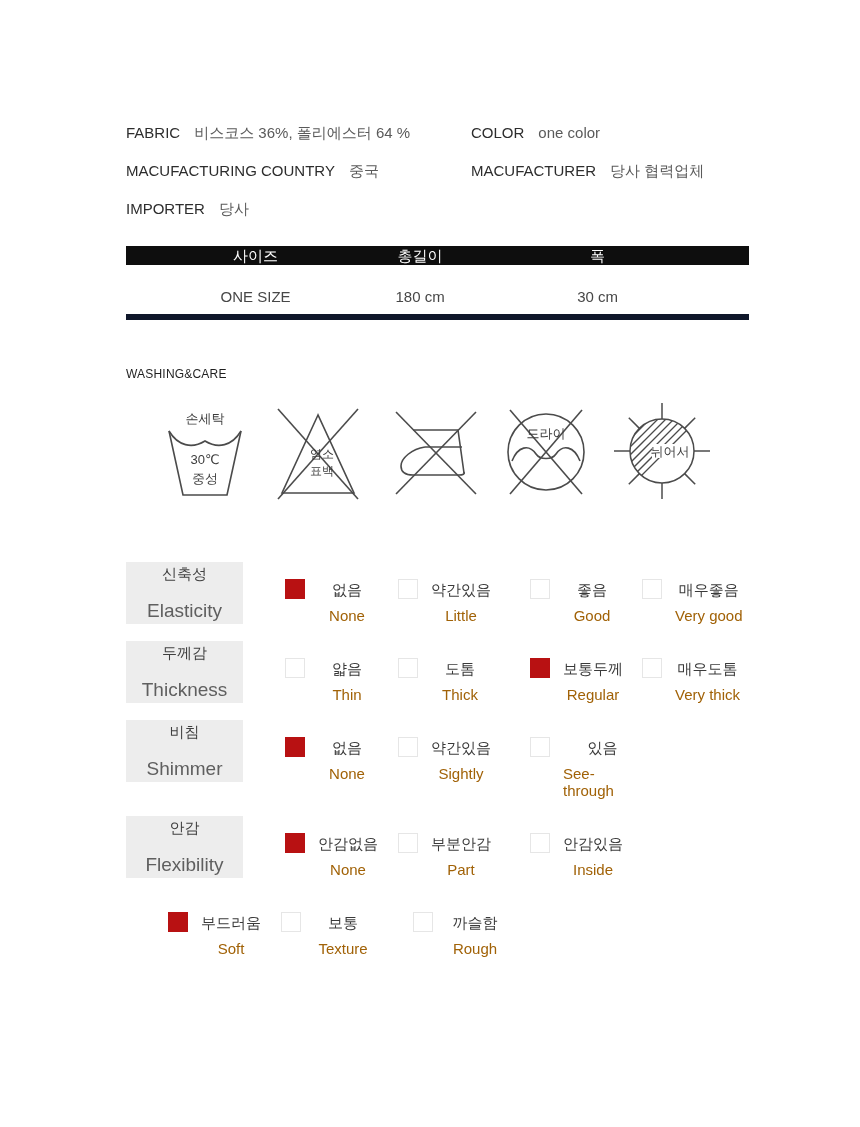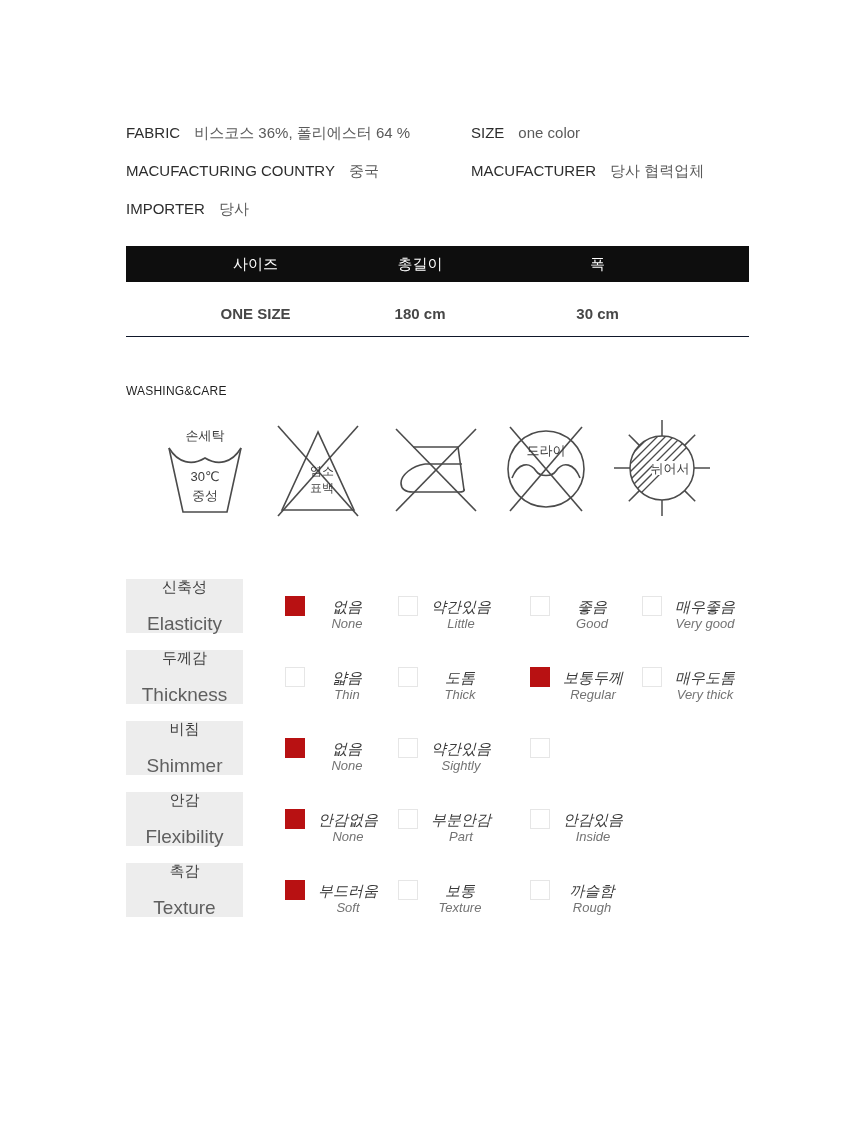--- a/index.html
+++ b/index.html
@@ -8,61 +8,61 @@
   .content { position:absolute; left:126px; top:124px; width:623px; }
 
   
   .info-grid { display:grid; grid-template-columns:345px 1fr; row-gap:19px; font-size:15px; }
   .pair { display:flex; gap:14px; white-space:nowrap; align-items:baseline; }
   .ilabel { color:#2d2d2d; }
   .ivalue { color:#5a5a5a; }
 
   
   .size-table { margin-top:27px; }
-  .thead { position:relative; height:36px; background:#0e0e0e; }
+  .thead { position:relative; height:19px; background:#0e0e0e; }
   .th { position:absolute; top:50%; transform:translate(-50%,-50%); color:#ffffff; font-size:15px; }
-  .trow { position:relative; height:55px; border-bottom:1px solid #0f172a;font-weight:bold; }
+  .trow { position:relative; height:55px; border-bottom:6px solid #0f172a; }
   .td { position:absolute; top:23px; transform:translateX(-50%); color:#474747; font-size:15px; }
   .c1 { left:20.8%; } .c2 { left:47.2%; } .c3 { left:75.7%; }
 
   
   .care { margin-top:47px; }
   .care-h { font-size:12px; font-weight:400; color:#1f1f1f; letter-spacing:.2px; }
   .care-icons { display:flex; align-items:center; margin-top:20px; padding-left:36px; }
   .ci { flex:none; }
   .ci + .ci { margin-left:22px;font-family:Liberation Mono, monospace; }
   .ci svg { display:block; }
   .ci text { fill:#3c3c3c; }
 
   
   .attrs { margin-top:61px; }
   .attr-row { display:flex; align-items:flex-start; margin-bottom:17px; }
-  .attr-label { width:117px; height:54px; background:#ededed; display:flex; flex-direction:column; align-items:center; justify-content:center; gap:16px; flex:none; }
+  .attr-label { width:117px; height:62px; background:#ededed; display:flex; flex-direction:column; align-items:center; justify-content:center; gap:16px; flex:none; }
   .al-ko { font-size:15px; color:#3f3f3f; }
   .al-en { font-size:19px; color:#5f5f5f; }
   .attr-options { display:grid; grid-template-columns:113px 132px 112px auto; margin-left:42px; padding-top:17px; flex:1; }
   .option { display:flex; align-items:flex-start; }
   .checkbox { width:20px; height:20px; background:#ffffff; border:1px solid #e6e6e6; flex:none; margin-top:0; }
   .checkbox.checked { background:#b81112; border-color:#b81112; }
-  .opt-text { display:flex; flex-direction:column; align-items:center; margin-left:13px; min-width:58px; margin-top:1px;font-style:italic; }
+  .opt-text { display:flex; flex-direction:column; align-items:center; margin-left:13px; min-width:58px; margin-top:1px; }
   .opt-ko { font-size:15px; color:#3a3a3a; line-height:19px; }
-  .opt-en { font-size:13px; color:#737373; }
+  .opt-en { font-size:15px; color:#a16207; margin-top:8px; }
 </style>
 </head>
 <body>
 
 <div class="content">
 
   <section class="info-grid">
     <div class="pair">
       <span class="ilabel">FABRIC</span>
       <span class="ivalue">비스코스 36%, 폴리에스터 64 %</span>
     </div>
     <div class="pair">
-      <span class="ilabel">SIZE</span>
+      <span class="ilabel">COLOR</span>
       <span class="ivalue">one color</span>
     </div>
     <div class="pair">
       <span class="ilabel">MACUFACTURING COUNTRY</span>
       <span class="ivalue">중국</span>
     </div>
     <div class="pair">
       <span class="ilabel">MACUFACTURER</span>
       <span class="ivalue">당사 협력업체</span>
     </div>
@@ -253,20 +253,24 @@
         </div>
         <div class="option">
           <span class="checkbox"></span>
           <span class="opt-text">
               <span class="opt-ko">약간있음</span>
               <span class="opt-en">Sightly</span>
             </span>
         </div>
         <div class="option">
           <span class="checkbox"></span>
+          <span class="opt-text">
+              <span class="opt-ko">있음</span>
+              <span class="opt-en">See-through</span>
+            </span>
         </div>
       </div>
     </div>
 
     <div class="attr-row">
       <div class="attr-label">
         <span class="al-ko">안감</span>
         <span class="al-en">Flexibility</span>
       </div>
       <div class="attr-options">
@@ -288,24 +292,20 @@
           <span class="checkbox"></span>
           <span class="opt-text">
               <span class="opt-ko">안감있음</span>
               <span class="opt-en">Inside</span>
             </span>
         </div>
       </div>
     </div>
 
     <div class="attr-row">
-      <div class="attr-label">
-        <span class="al-ko">촉감</span>
-        <span class="al-en">Texture</span>
-      </div>
       <div class="attr-options">
         <div class="option">
           <span class="checkbox checked"></span>
           <span class="opt-text">
               <span class="opt-ko">부드러움</span>
               <span class="opt-en">Soft</span>
             </span>
         </div>
         <div class="option">
           <span class="checkbox"></span>

